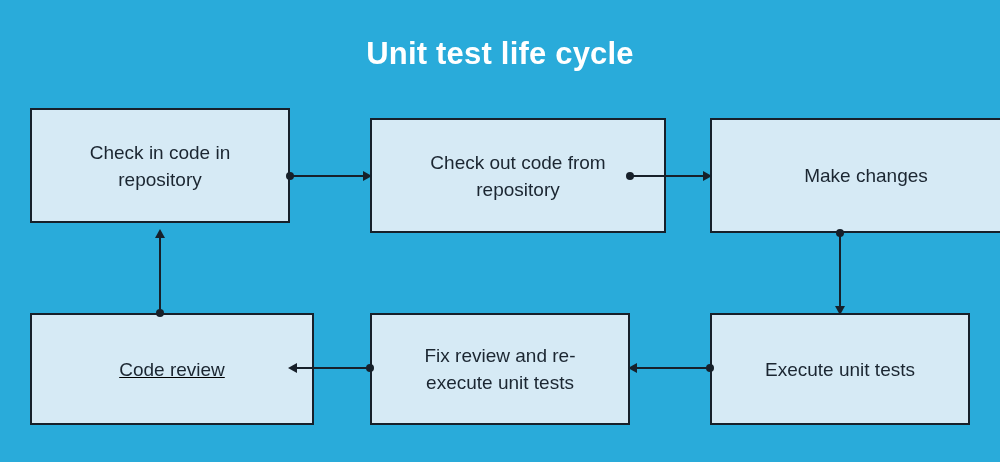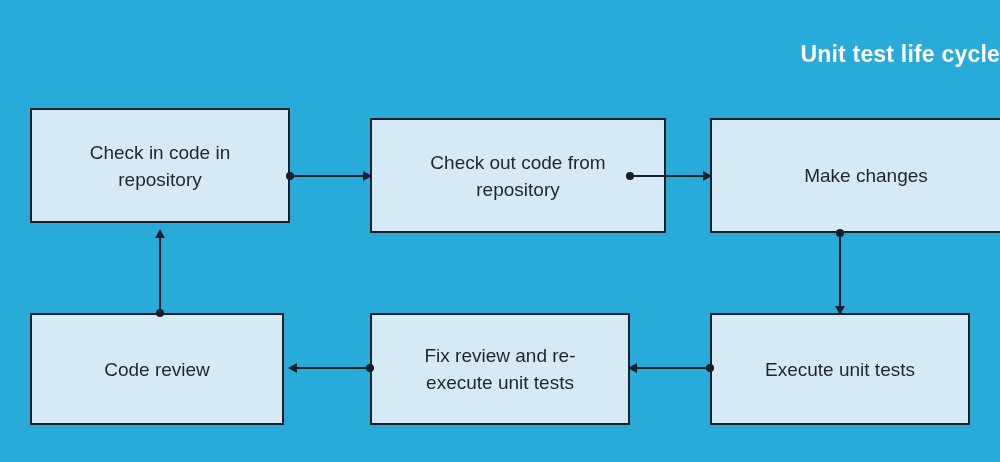--- a/index.html
+++ b/index.html
@@ -16,23 +16,23 @@
     position: relative;
     width: 1000px;
     height: 462px;
     background: #29abda;
   }
   #diagram-title {
     position: absolute;
     left: 0;
     top: 34px;
     width: 1000px;
-    text-align: right;
+    text-align: center;
     color: #ffffff;
-    font-size: 23px;
+    font-size: 31px;
     font-weight: bold;
     letter-spacing: 0.2px;
     line-height: 40px;
     font-family: "Liberation Sans", sans-serif;
   }
   .node {
     position: absolute;
     box-sizing: border-box;
     background: #d6eaf5;
     border: 2px solid #17202a;
@@ -46,21 +46,21 @@
     color: #1b2631;
     font-size: 19px;
     line-height: 27px;
     font-family: "Liberation Sans", sans-serif;
     white-space: pre-line;
   }
   
   #node-checkin    { left: 30px;  top: 108px; width: 260px; height: 115px; }
   #node-checkout   { left: 370px; top: 118px; width: 296px; height: 115px; }
   #node-make       { left: 710px; top: 118px; width: 312px; height: 115px; }
-  #node-review     { left: 30px;  top: 313px; width: 254px; height: 112px; }
+  #node-review     { left: 30px;  top: 313px; width: 284px; height: 112px; text-decoration: underline; }
   #node-fix        { left: 370px; top: 313px; width: 260px; height: 112px; }
   #node-execute    { left: 710px; top: 313px; width: 260px; height: 112px; }
 
   .edge { position: absolute; }
   .edge-line-h {
     position: absolute;
     height: 2px;
     background: #17202a;
   }
   .edge-line-v {

